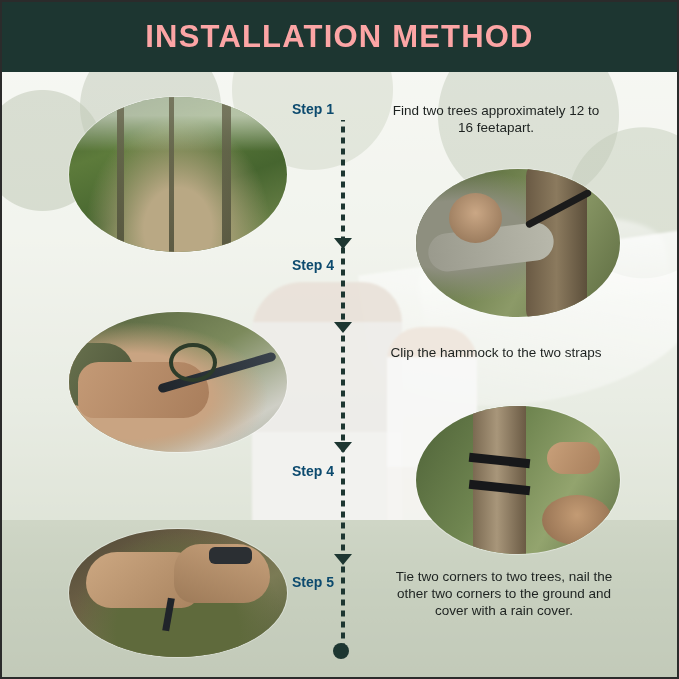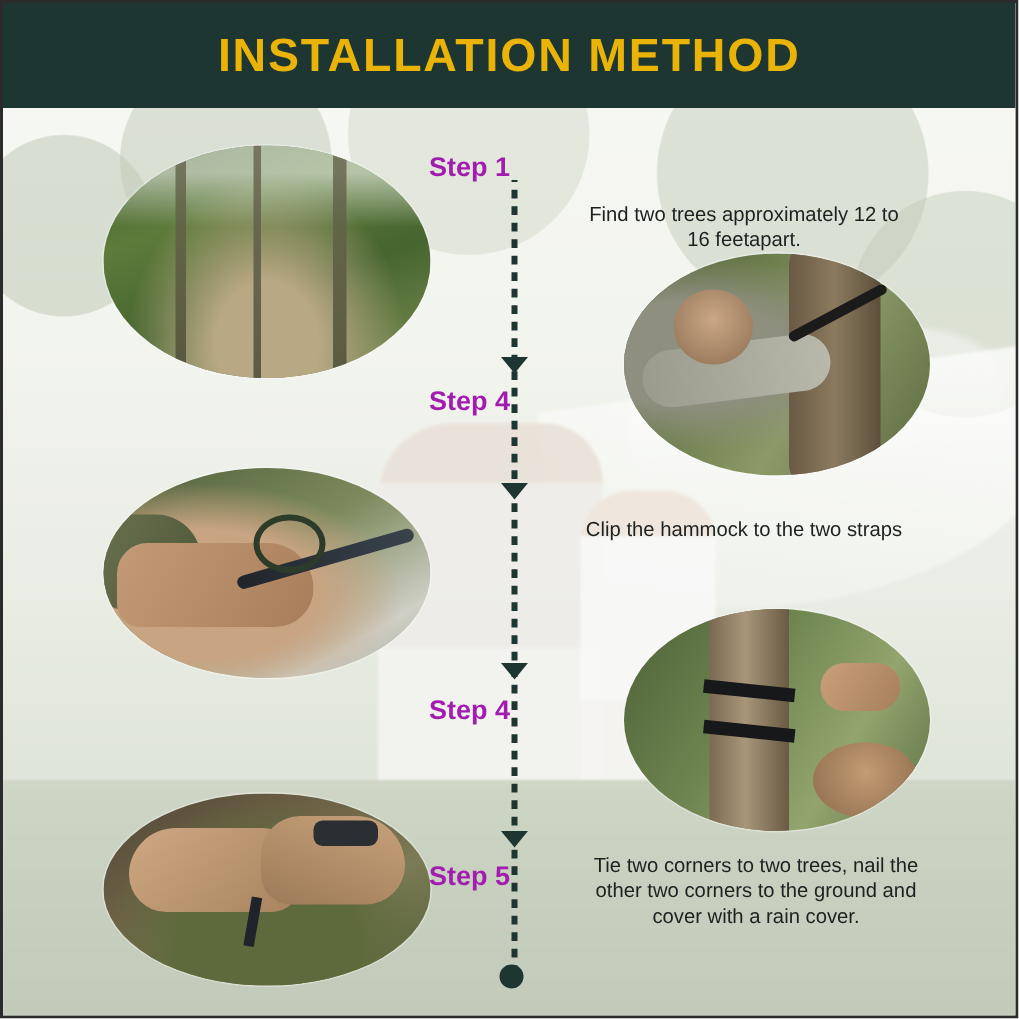--- a/index.html
+++ b/index.html
@@ -27,21 +27,21 @@
     position: absolute;
     left: 0; top: 0;
     width: 675px;
     height: 70px;
     background: #1d3631;
     display: flex;
     align-items: center;
     justify-content: center;
   }
   .header-title {
-    color: #eab308;
+    color: #fca5a5;
     font-size: 31px;
     font-weight: bold;
     letter-spacing: 1.2px;
     text-align: center;
   }
   
   .bg {
     position: absolute;
     left: 0; top: 70px;
     width: 675px;
@@ -148,22 +148,22 @@
     position: absolute;
     left: 331px;
     top: 641px;
     width: 16px; height: 16px;
     border-radius: 50%;
     background: #1d3631;
   }
   
   .step-label {
     position: absolute;
-    color: #a21caf;
-    font-size: 18px;
+    color: #0c4a6e;
+    font-size: 14px;
     font-weight: bold;
     width: 130px;
     text-align: center;
   }
   
   .step-text {
     position: absolute;
     color: #1d2220;
     font-size: 13.5px;
     line-height: 17px;
@@ -402,21 +402,21 @@
   <div class="end-dot"></div>
 
   <div class="photo p1" style="left:67px; top:95px; width:218px; height:155px;">
     <div class="ph-inner">
       <div class="trunk" style="left:22%"></div>
       <div class="trunk" style="left:46%; width:5px"></div>
       <div class="trunk" style="left:70%; width:9px"></div>
     </div>
   </div>
   <div class="step-label" style="left:246px; top:99px;">Step 1</div>
-  <div class="step-text" style="left:386px; top:100px; width:216px;margin-top:32px;">Find two trees approximately 12 to 16 feetapart.</div>
+  <div class="step-text" style="left:386px; top:100px; width:216px;">Find two trees approximately 12 to 16 feetapart.</div>
 
   <div class="photo p2" style="left:414px; top:167px; width:204px; height:148px;">
     <div class="ph-inner">
       <div class="bark"></div>
       <div class="arm"></div>
       <div class="head"></div>
       <div class="strap"></div>
     </div>
   </div>
   <div class="step-label" style="left:246px; top:255px;">Step 4</div>

